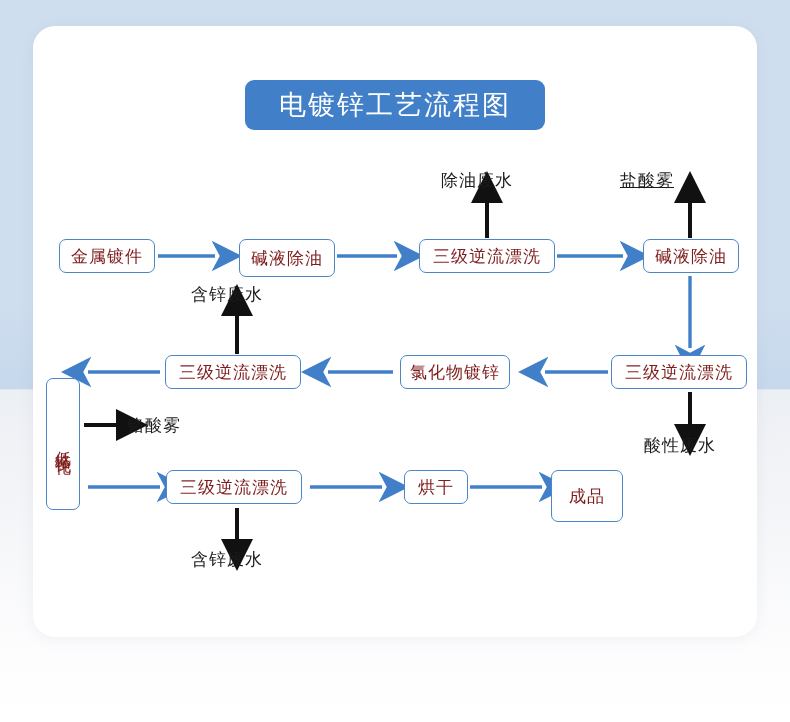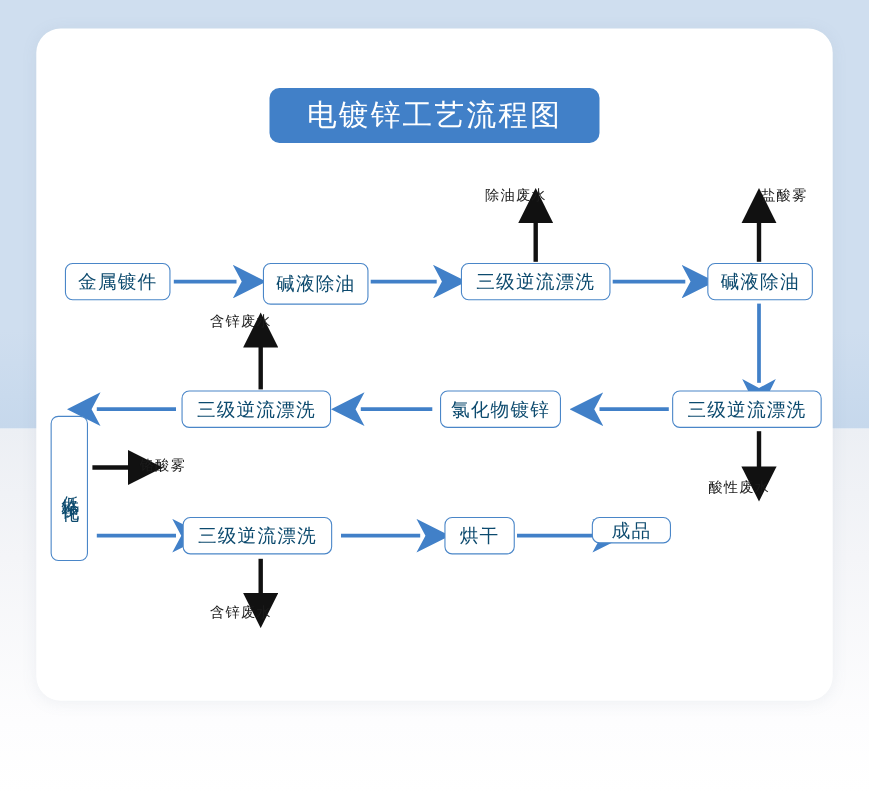--- a/index.html
+++ b/index.html
@@ -49,40 +49,40 @@
     letter-spacing: 2px;
     font-weight: 400;
   }
 
   
   .node {
     position: absolute;
     border: 1.6px solid #4a86c8;
     border-radius: 7px;
     background: #ffffff;
-    color: #0c4a6e;
+    color: #7f1d1d;
     font-size: 17px;
     display: flex;
     align-items: center;
     justify-content: center;
     white-space: nowrap;
     letter-spacing: 1px;
   }
   .node.vert {
     writing-mode: vertical-rl;
     text-orientation: upright;
     letter-spacing: 3px;
     line-height: 1;
   }
 
   
   .label {
     position: absolute;
     color: #1b1b1b;
-    font-size: 13px;
+    font-size: 17px;
     white-space: nowrap;
     letter-spacing: 1px;
   }
 </style>
 </head>
 <body>
 
 <div id="bg-fade"></div>
 
 <div id="card"></div>
@@ -161,20 +161,20 @@
 <div class="node" style="left:419px; top:239px; width:136px; height:34px;">三级逆流漂洗</div>
 <div class="node" style="left:643px; top:239px; width:96px; height:34px;">碱液除油</div>
 
 <div class="node" style="left:611px; top:355px; width:136px; height:34px;">三级逆流漂洗</div>
 <div class="node" style="left:400px; top:355px; width:110px; height:34px;">氯化物镀锌</div>
 <div class="node" style="left:165px; top:355px; width:136px; height:34px;">三级逆流漂洗</div>
 <div class="node vert" style="left:46px; top:378px; width:34px; height:132px; font-size:16px;">低铬钝化</div>
 
 <div class="node" style="left:166px; top:470px; width:136px; height:34px;">三级逆流漂洗</div>
 <div class="node" style="left:404px; top:470px; width:64px; height:34px;">烘干</div>
-<div class="node" style="left:538px; top:470px; width:72px; height:24px;">成品</div>
+<div class="node" style="left:551px; top:470px; width:72px; height:52px;">成品</div>
 
 <div class="label" style="left:441px; top:169px;">除油废水</div>
-<div class="label" style="left:692px; top:169px;">盐酸雾</div>
+<div class="label" style="left:620px; top:169px;text-decoration:underline;">盐酸雾</div>
 <div class="label" style="left:191px; top:283px;">含锌废水</div>
 <div class="label" style="left:644px; top:434px;">酸性废水</div>
 <div class="label" style="left:127px; top:414px;">铬酸雾</div>
 <div class="label" style="left:191px; top:548px;">含锌废水</div>
 
 </body></html>

